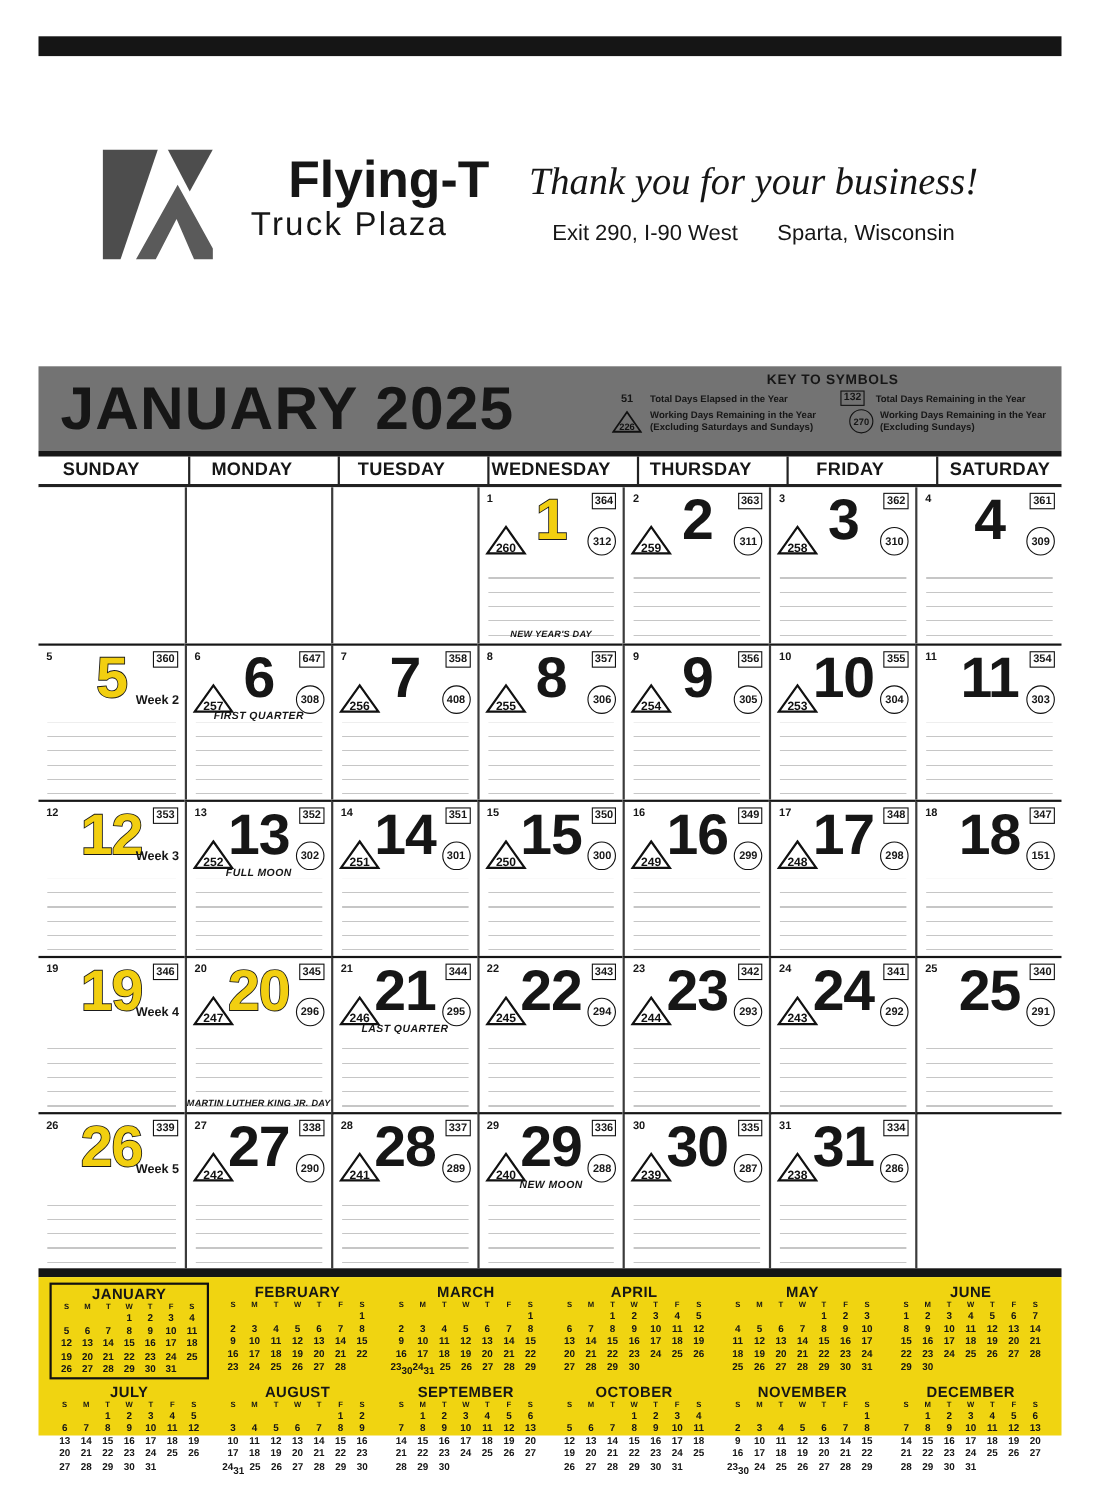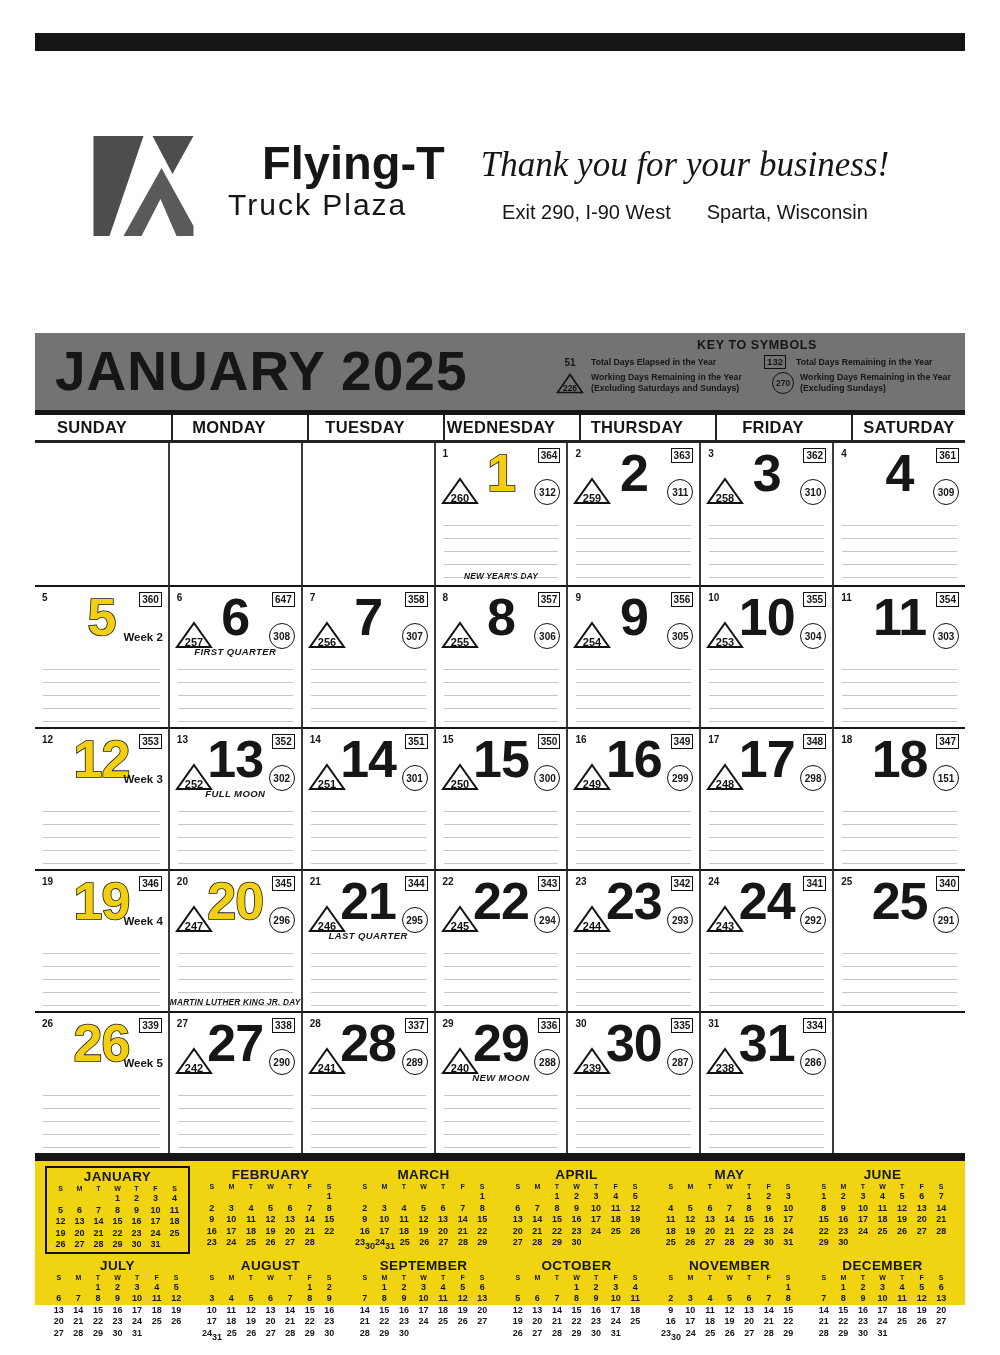--- a/index.html
+++ b/index.html
@@ -220,21 +220,21 @@
         <div class="d-lines"></div>
       </div>
       <div class="cell bl bt">
         <span class="d-elapsed">7</span>
         <span class="d-remaining">358</span>
         <div class="d-big">7</div>
         <svg class="d-tri" width="38" height="28" viewBox="0 0 38 28">
           <polygon points="19,2 36,26 2,26" fill="#fff" stroke="#111" stroke-width="2"></polygon>
           <text x="19" y="24.5" text-anchor="middle" font-size="11" font-weight="bold" fill="#111">256</text>
         </svg>
-        <span class="d-circ">307</span>
+        <span class="d-circ">408</span>
         <div class="d-lines"></div>
       </div>
       <div class="cell bl bt">
         <span class="d-elapsed">8</span>
         <span class="d-remaining">357</span>
         <div class="d-big">8</div>
         <svg class="d-tri" width="38" height="28" viewBox="0 0 38 28">
           <polygon points="19,2 36,26 2,26" fill="#fff" stroke="#111" stroke-width="2"></polygon>
           <text x="19" y="24.5" text-anchor="middle" font-size="11" font-weight="bold" fill="#111">255</text>
         </svg>

